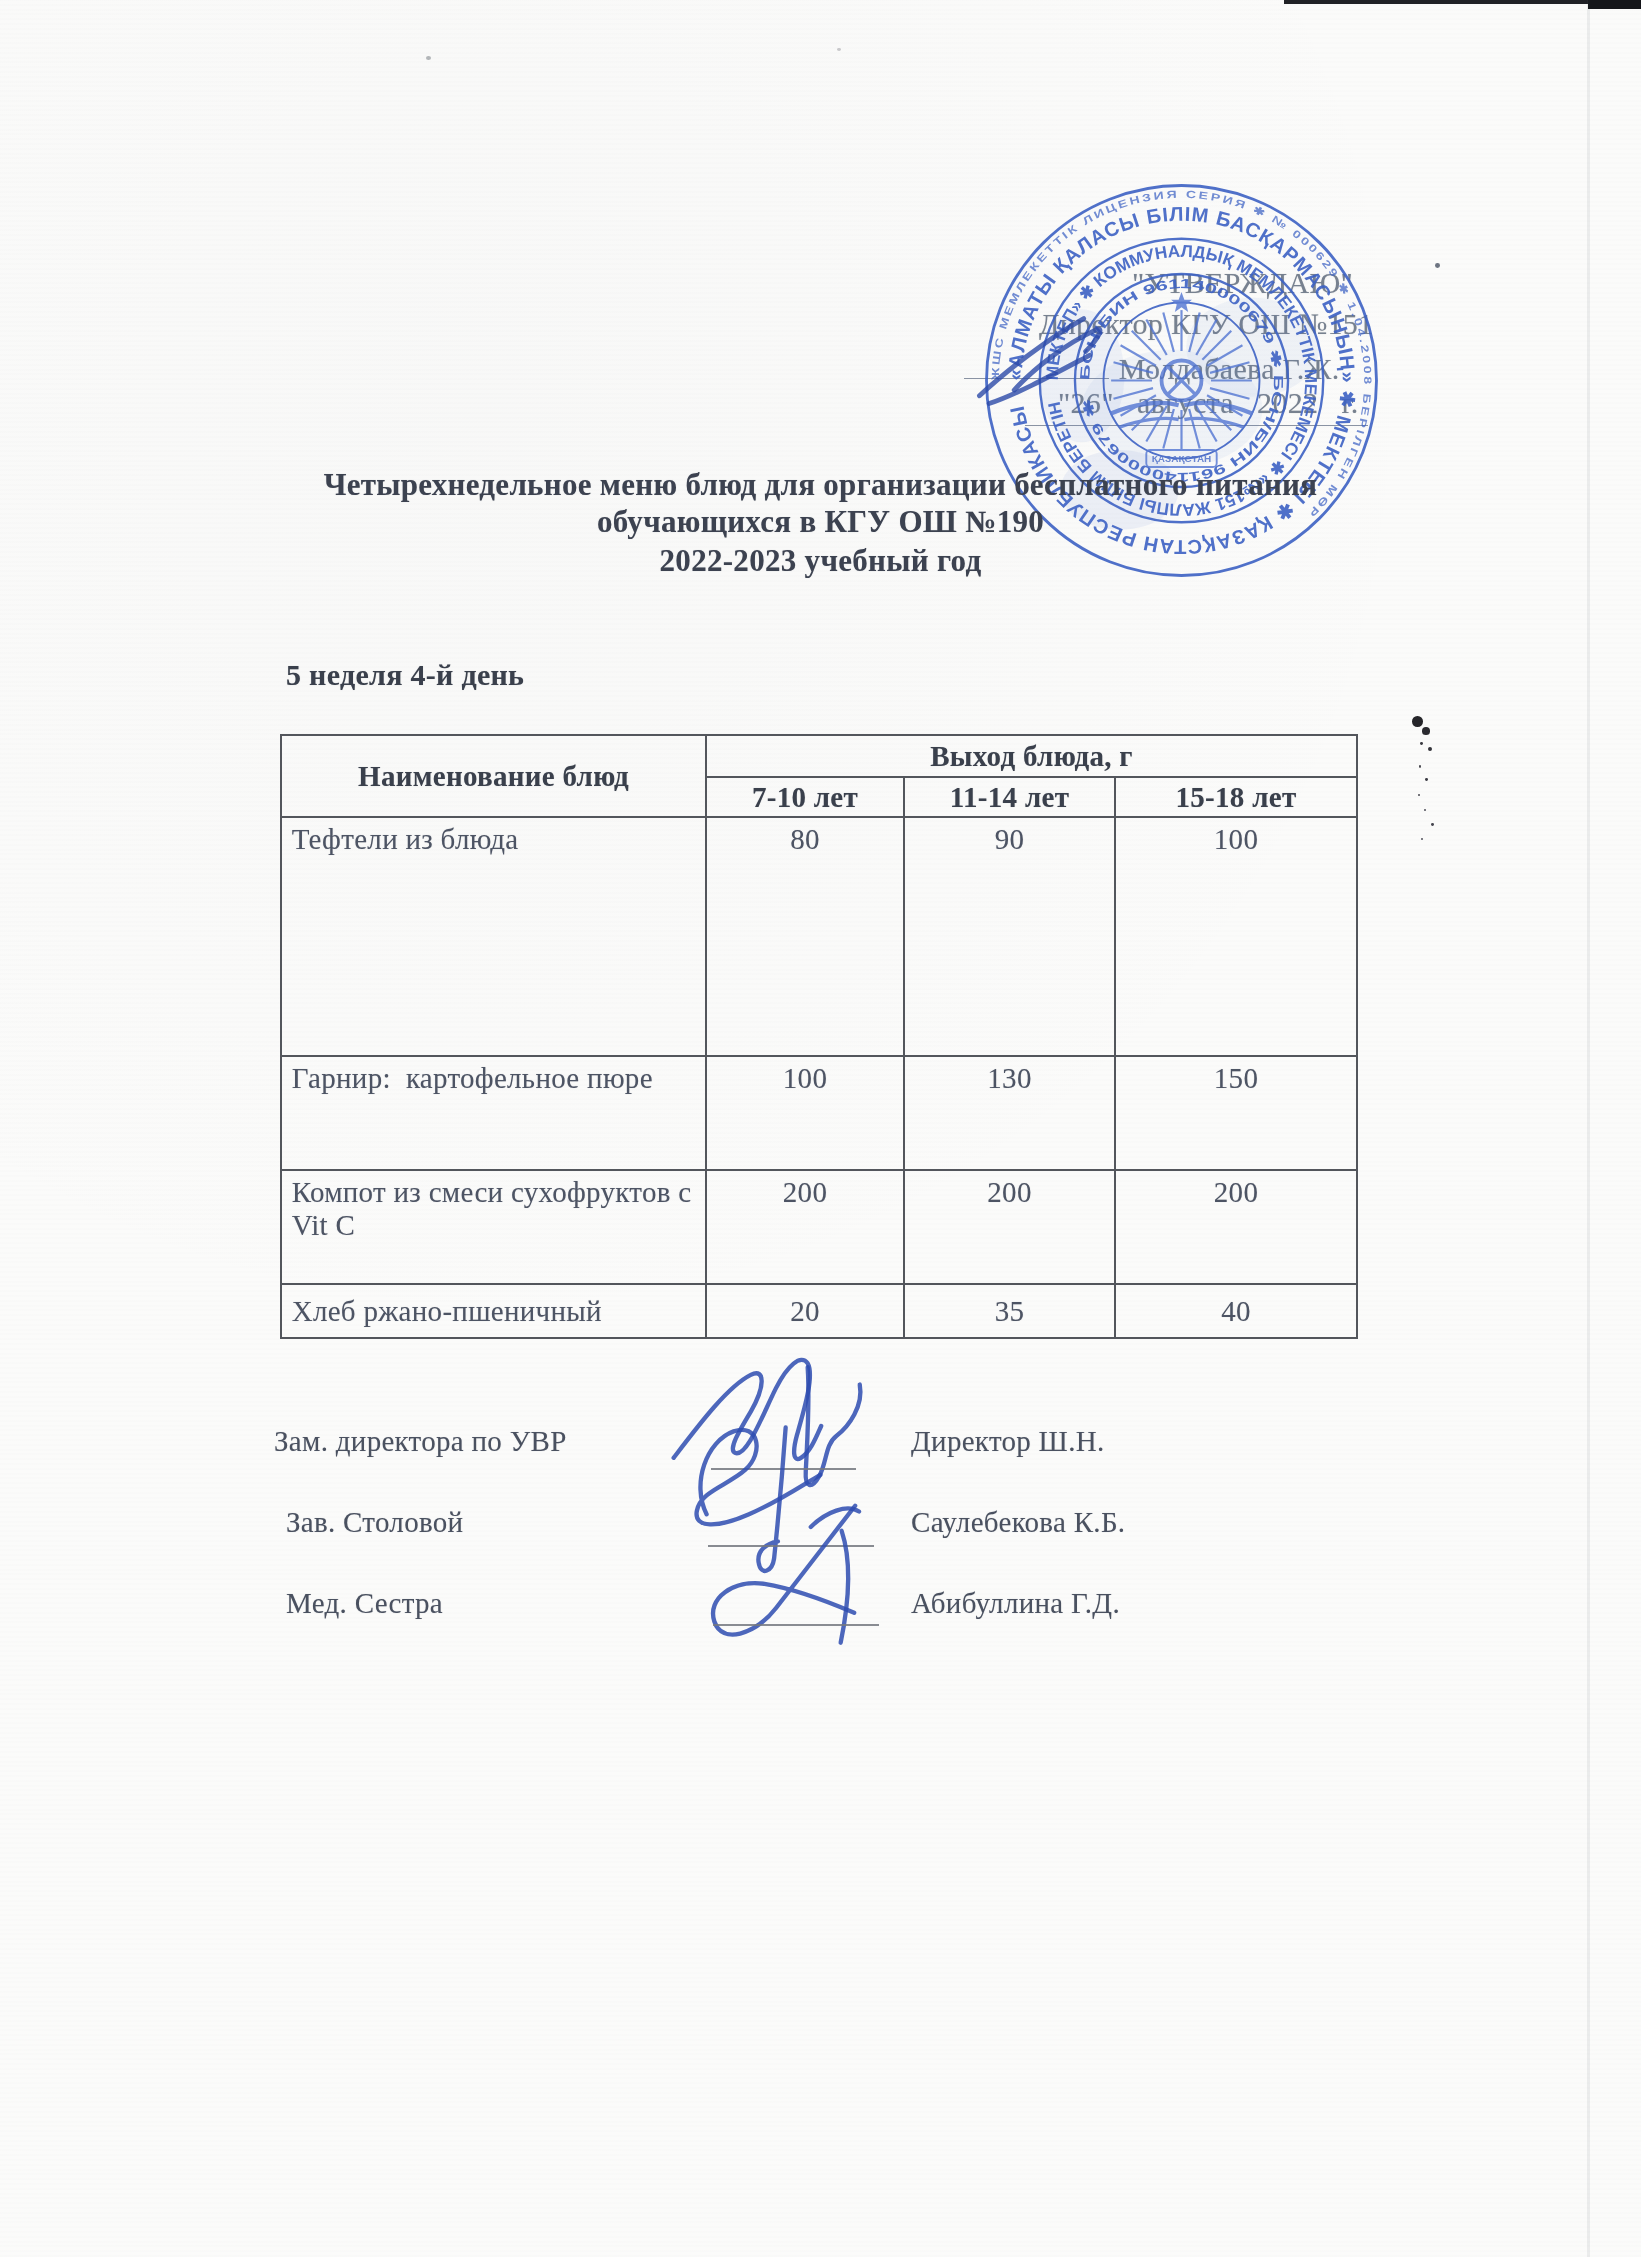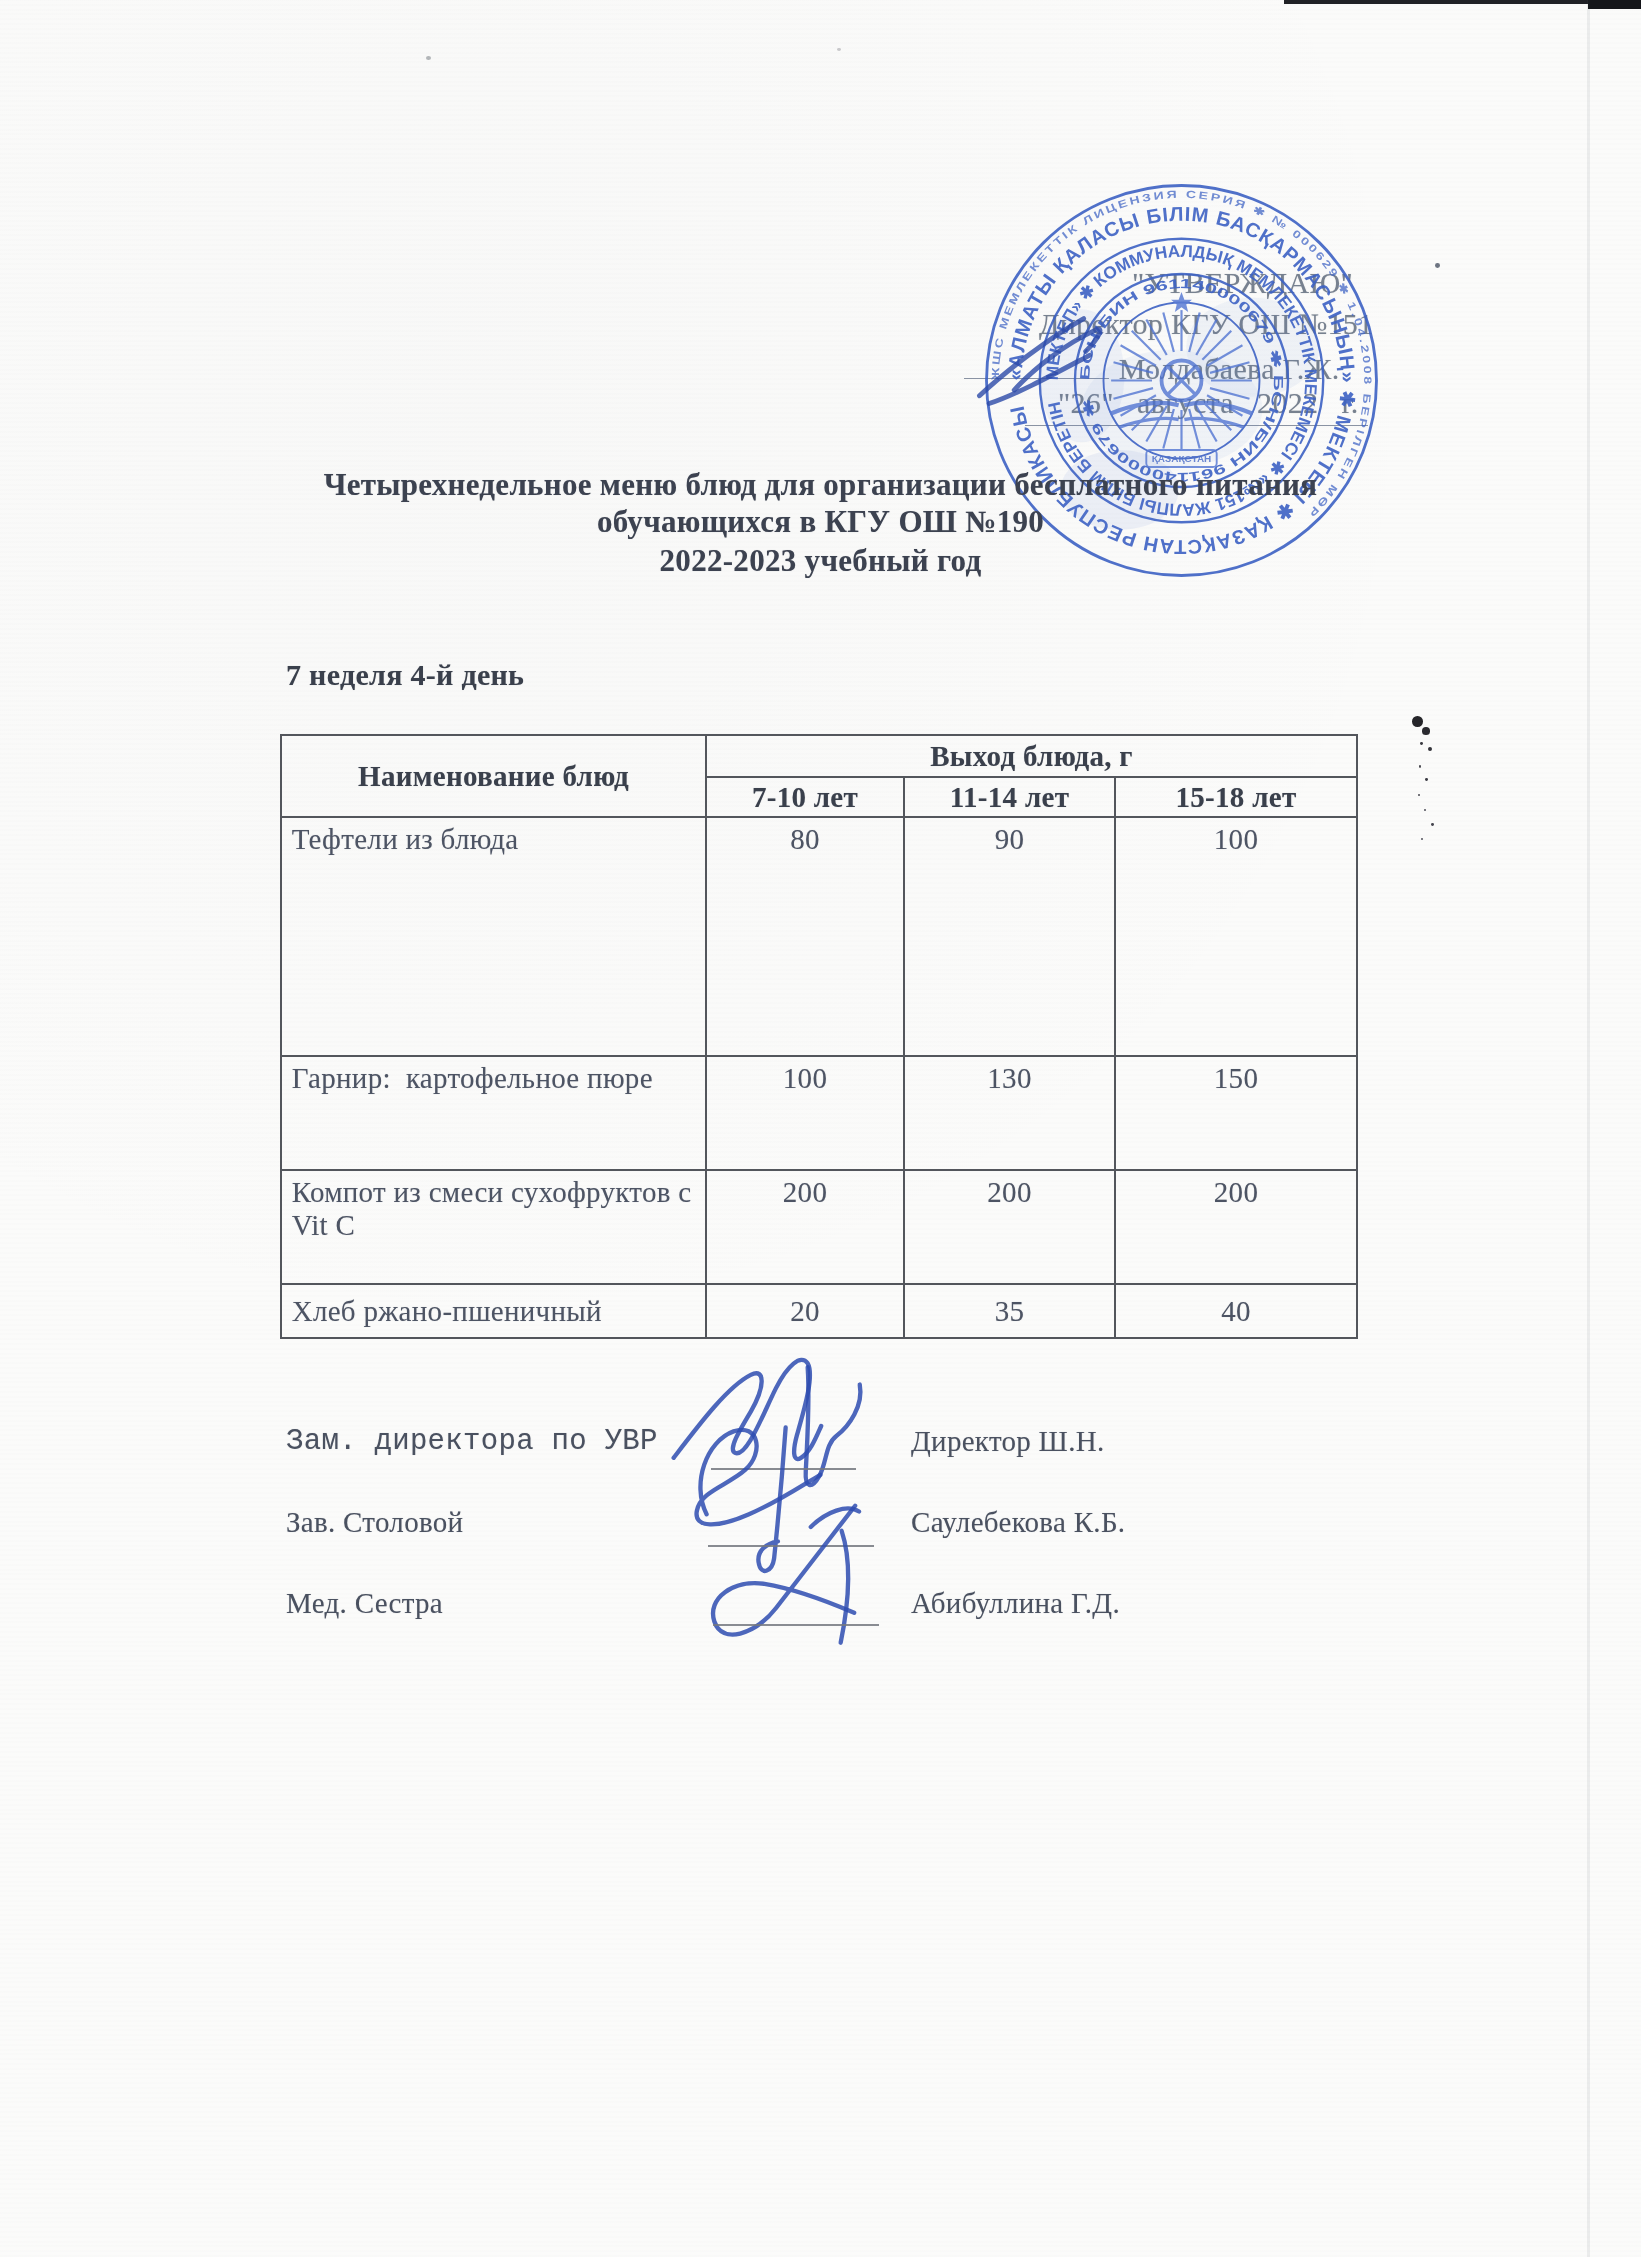--- a/index.html
+++ b/index.html
@@ -118,21 +118,21 @@
   <svg class="abs scribble" style="left:958px;top:307px;" width="179" height="111" viewBox="0 0 185 115">
     <path d="M 22,92 C 50,66 94,32 130,12"></path>
     <path d="M 58,86 C 80,62 112,38 142,24 C 152,19 146,32 132,46"></path>
     <path d="M 32,100 C 62,90 102,68 136,50"></path>
   </svg>
 
   <div class="abs t title-line" style="top:467px;">Четырехнедельное меню блюд для организации бесплатного питания</div>
   <div class="abs t title-line" style="top:504px;">обучающихся в КГУ ОШ №190</div>
   <div class="abs t title-line" style="top:543px;">2022-2023 учебный год</div>
 
-  <div class="abs t week" style="left:286px;top:658px;">7 неделя 4-й день</div>
+  <div class="abs t week" style="left:286px;top:658px;">5 неделя 4-й день</div>
 
   <table class="menu abs t" style="left:280px;top:734px;padding-left:40px;">
     <colgroup>
         <col style="width:425px">
         <col style="width:198px">
         <col style="width:211px">
         <col style="width:242px">
       </colgroup>
     <tbody>
         <tr style="height:42px;">
@@ -164,21 +164,21 @@
     </tr>
     <tr style="height:54px;" class="tight">
       <td class="dish">Хлеб ржано-пшеничный</td>
       <td class="val">20</td>
       <td class="val">35</td>
       <td class="val">40</td>
     </tr>
   </tbody>
     </table>
 
-  <div class="abs t sigrole" style="left:286px;top:1425px;font-family:Liberation Mono, monospace;">Зам. директора по УВР</div>
+  <div class="abs t sigrole" style="left:274px;top:1425px;">Зам. директора по УВР</div>
   <div class="abs t signame" style="left:911px;top:1425px;">Директор Ш.Н.</div>
   <svg class="abs sigsvg" style="left:664px;top:1344px;" width="270" height="164" viewBox="0 0 280 170">
     <path d="M 10,118 C 36,84 66,44 90,32 C 106,24 104,46 90,70 C 78,90 66,110 74,113 C 86,117 102,74 116,46 C 128,22 142,10 149,20 C 156,32 146,66 138,94 C 133,112 134,123 142,118 C 152,112 158,96 163,85"></path>
     <path d="M 149,24 C 151,54 149,96 147,132 C 146,149 153,151 161,137 C 169,123 167,104 179,95 C 192,85 207,64 203,42"></path>
   </svg>
   <div class="abs sigline" style="left:711px;top:1468px;width:145px;"></div>
 
   <div class="abs t sigrole" style="left:286px;top:1506px;">Зав. Столовой</div>
   <div class="abs t signame" style="left:911px;top:1506px;">Саулебекова К.Б.</div>
   <svg class="abs sigsvg" style="left:668px;top:1414px;" width="270" height="164" viewBox="0 0 280 170">

